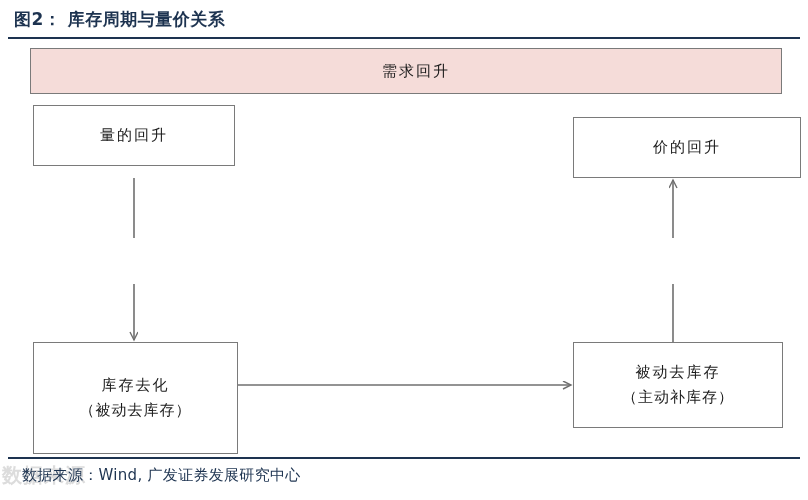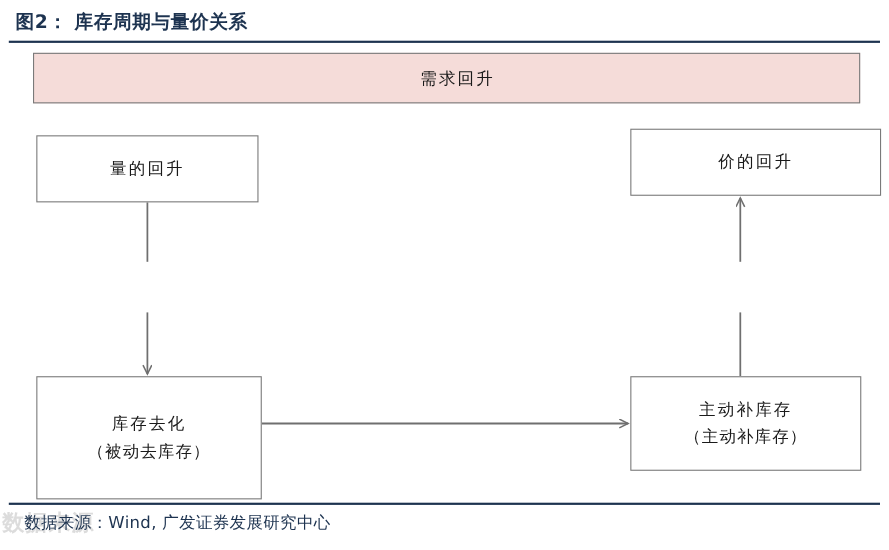--- a/index.html
+++ b/index.html
@@ -67,21 +67,21 @@
     text-align: center;
   }
   .node.pink {
     background: #f5dcd9;
     border-color: #7a7a7a;
   }
   .node .line2 { letter-spacing: 1px; }
 
   
   #node-demand-rise   { left: 30px;  top: 48px;  width: 752px; height: 46px; padding-left: 20px; }
-  #node-volume-rise   { left: 33px;  top: 123px; width: 202px; height: 61px; }
+  #node-volume-rise   { left: 33px;  top: 105px; width: 202px; height: 61px; }
   #node-price-rise    { left: 573px; top: 117px; width: 228px; height: 61px; }
   #node-shipment-fast { left: 30px;  top: 238px; width: 752px; height: 46px; }
   #node-destocking    { left: 33px;  top: 342px; width: 205px; height: 112px; }
   #node-restocking    { left: 573px; top: 342px; width: 210px; height: 86px; }
 
   
   #footer-rule {
     position: absolute;
     left: 8px;
     top: 457px;
@@ -148,21 +148,21 @@
     <span class="line1">价的回升</span>
   </div>
 
 
   <div class="node" id="node-destocking">
     <span class="line1">库存去化</span>
     <span class="line2">（被动去库存）</span>
   </div>
 
   <div class="node" id="node-restocking">
-    <span class="line1">主动补库存</span>
+    <span class="line1">被动去库存</span>
     <span class="line2">（主动补库存）</span>
   </div>
 
 </div>
 
 <div id="footer-rule"></div>
 <div id="watermark">数据来源</div>
 <div id="source-note">数据来源：Wind, 广发证券发展研究中心</div>
 
 </body></html>

